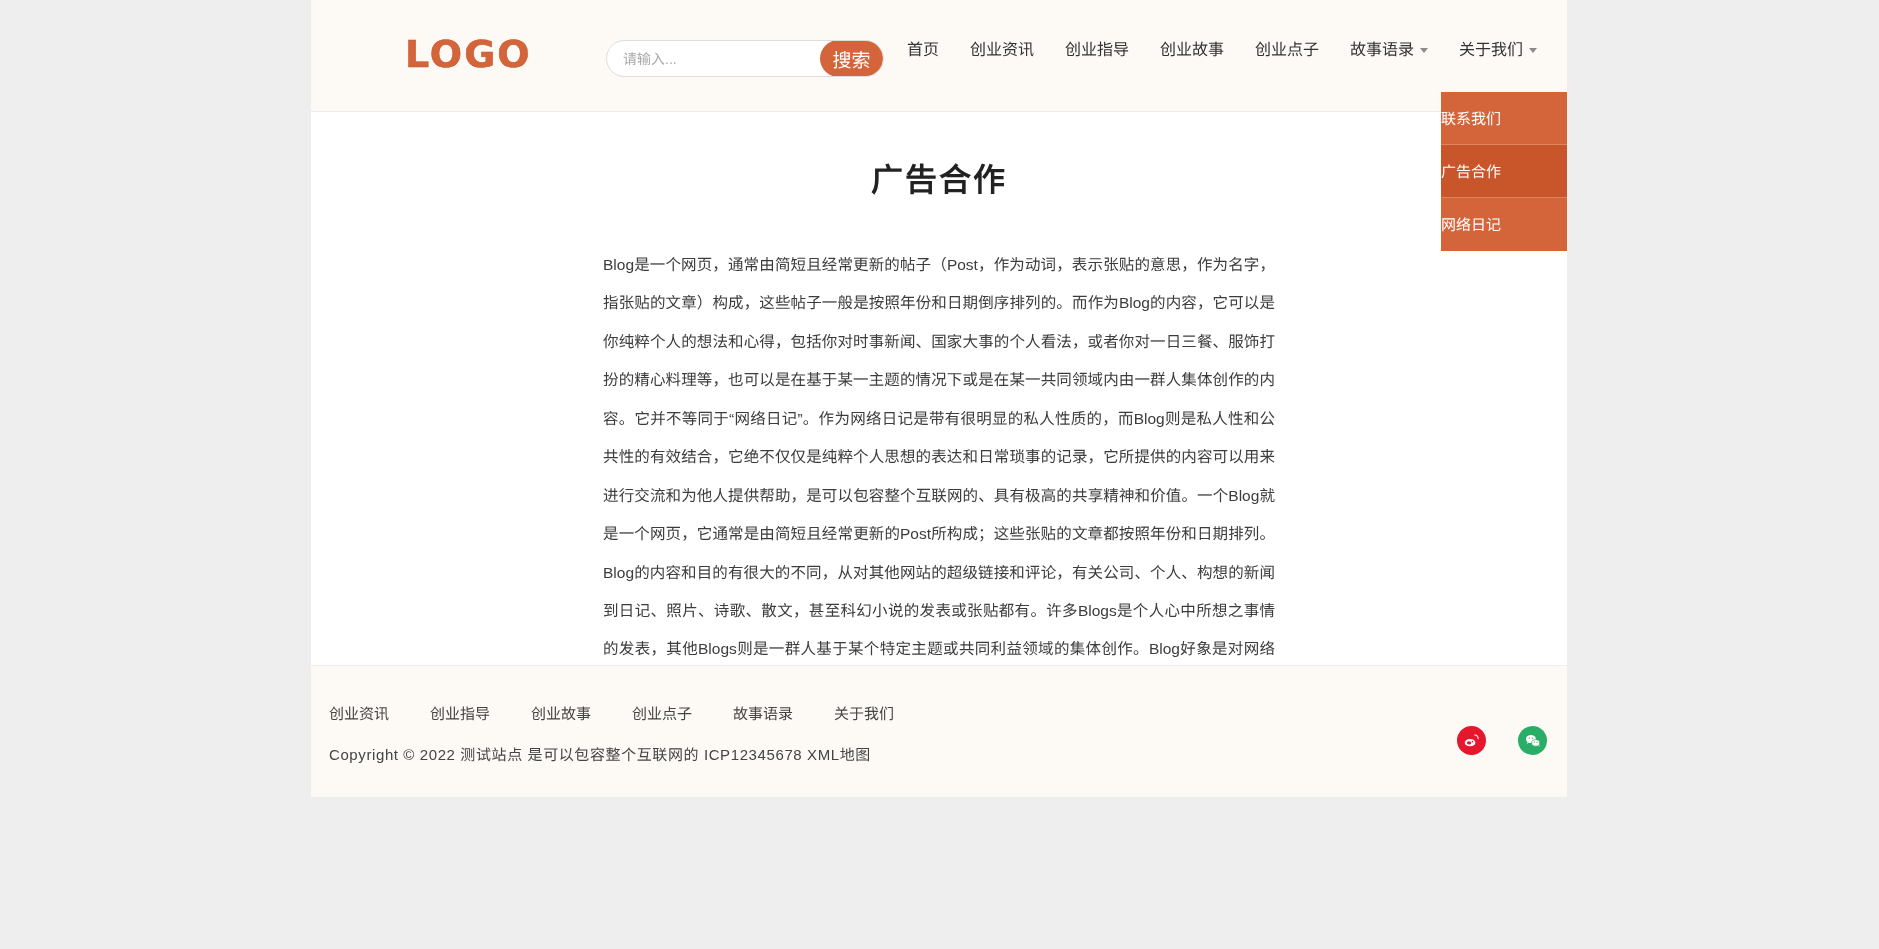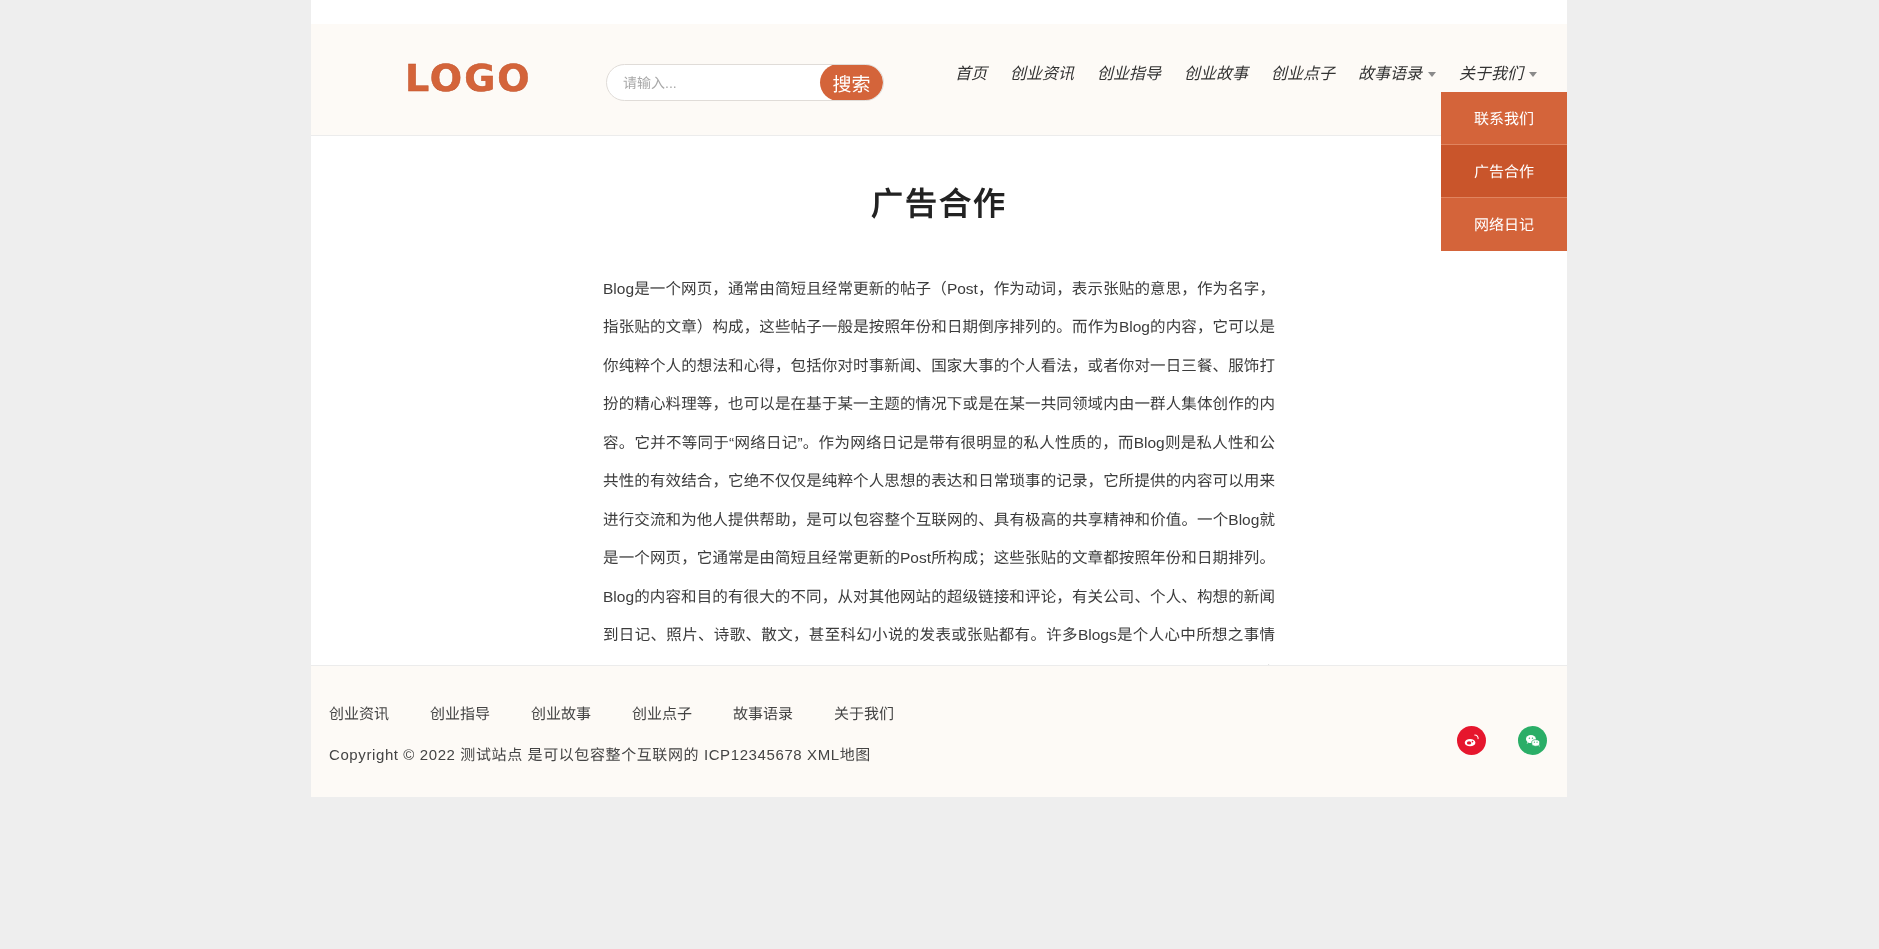--- a/index.html
+++ b/index.html
@@ -26,21 +26,20 @@
     width: 1256px;
     height: 797px;
     background: #ffffff;
   }
   
   .header {
     position: relative;
     height: 112px;
     background: #fdfaf6;
     border-bottom: 1px solid #ececec;
-    margin-top: 24px;
   }
   .logo {
     position: absolute;
     left: 94px;
     top: 32px;
     font-size: 38px;
     font-weight: bold;
     letter-spacing: 2px;
     color: #d4643a;
     font-family: "DejaVu Sans", sans-serif;
@@ -81,22 +80,21 @@
     cursor: pointer;
     border-radius: 19px;
     font-family: "Liberation Sans", sans-serif;
   }
   .nav {
     position: absolute;
     right: 30px;
     top: 36px;
     display: flex;
     align-items: center;
-    gap: 23px;
-    font-style: italic;
+    gap: 31px;
   }
   .nav-item {
     font-size: 16px;
     color: #333333;
     cursor: pointer;
     display: flex;
     align-items: center;
     gap: 6px;
     white-space: nowrap;
   }
@@ -114,21 +112,21 @@
     position: absolute;
     right: 0px;
     top: 92px;
     width: 126px;
     background: #d4643a;
     z-index: 5;
   }
   .side-item {
     height: 53px;
     line-height: 53px;
-    text-align: center;
+    text-align: left;
     color: #ffffff;
     font-size: 15px;
     cursor: pointer;
     border-bottom: 1px solid #e0845f;
   }
   .side-item:last-child { border-bottom: none; }
   .side-item.active { background: #c9552b; }
   
   .content {
     position: relative;

